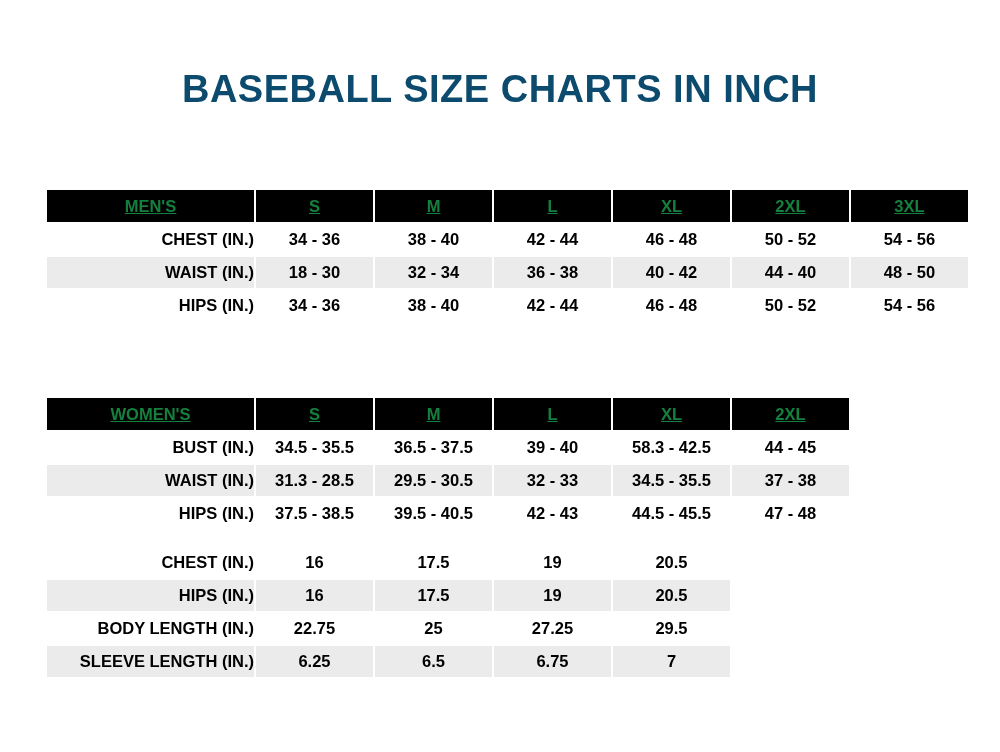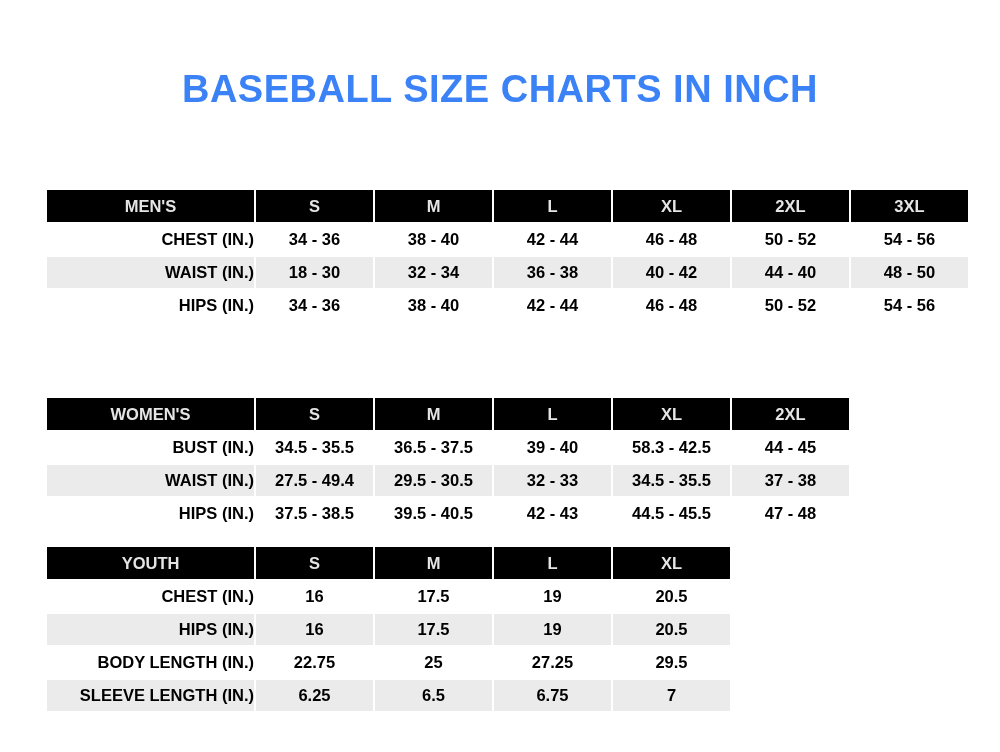--- a/index.html
+++ b/index.html
@@ -22,41 +22,42 @@
   }
   .title {
     position: absolute;
     top: 68px;
     left: 0;
     width: 1000px;
     text-align: center;
     font-size: 38px;
     font-weight: bold;
     letter-spacing: 0.5px;
-    color: #3b82f6;
+    color: #0c4a6e;
   }
   table.size-table {
     position: absolute;
     border-collapse: separate;
     border-spacing: 2px;
     table-layout: fixed;
     font-size: 16.5px;
     font-weight: bold;
   }
   table.size-table td {
     background: #ffffff;
     text-align: center;
     height: 27px;
     padding: 2px 0;
     white-space: nowrap;
   }
   table.size-table tr.header-row td {
     background: #000000;
-    color: #e5e5e5;
+    color: #15803d;
     height: 28px;
+    text-decoration: underline;
   }
   table.size-table tr.header-row td.label-head {
     text-align: center;
   }
   table.size-table tr.alt td {
     background: #ebebeb;
     margin-left: 16px;
   }
   table.size-table td.rowlabel {
     text-align: right;
@@ -167,21 +168,21 @@
       <tr>
         <td class="rowlabel">BUST (IN.)</td>
         <td>34.5 - 35.5</td>
         <td>36.5 - 37.5</td>
         <td>39 - 40</td>
         <td>58.3 - 42.5</td>
         <td>44 - 45</td>
       </tr>
       <tr class="alt">
         <td class="rowlabel">WAIST (IN.)</td>
-        <td>27.5 - 49.4</td>
+        <td>31.3 - 28.5</td>
         <td>29.5 - 30.5</td>
         <td>32 - 33</td>
         <td>34.5 - 35.5</td>
         <td>37 - 38</td>
       </tr>
       <tr>
         <td class="rowlabel">HIPS (IN.)</td>
         <td>37.5 - 38.5</td>
         <td>39.5 - 40.5</td>
         <td>42 - 43</td>
@@ -193,27 +194,20 @@
 
   <table class="size-table" id="table-youth">
     <colgroup>
       <col class="c0">
         <col class="cx">
         <col class="cx">
         <col class="cx">
         <col class="cx">
     </colgroup>
     <tbody>
-      <tr class="header-row">
-        <td class="label-head">YOUTH</td>
-        <td>S</td>
-        <td>M</td>
-        <td>L</td>
-        <td>XL</td>
-      </tr>
       <tr>
         <td class="rowlabel">CHEST (IN.)</td>
         <td>16</td>
         <td>17.5</td>
         <td>19</td>
         <td>20.5</td>
       </tr>
       <tr class="alt">
         <td class="rowlabel">HIPS (IN.)</td>
         <td>16</td>

